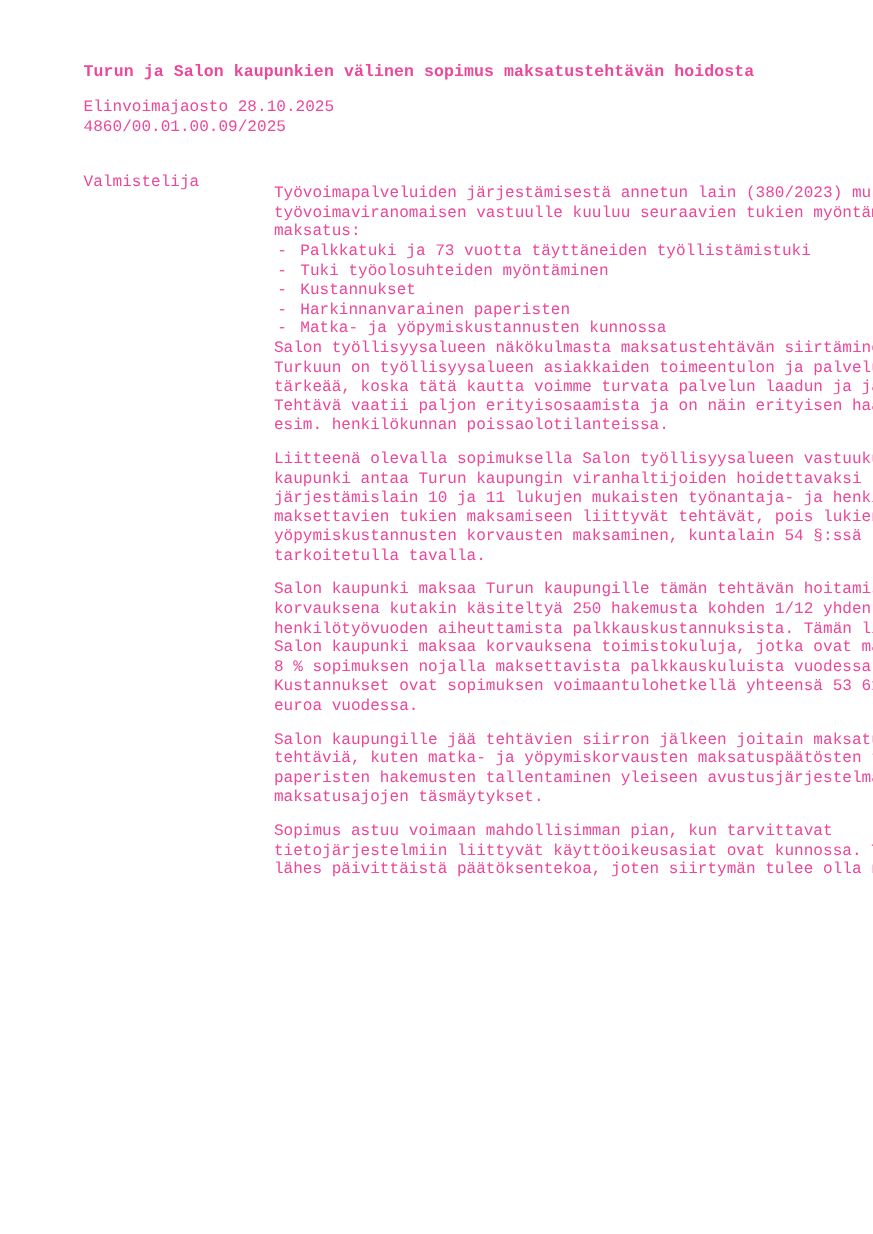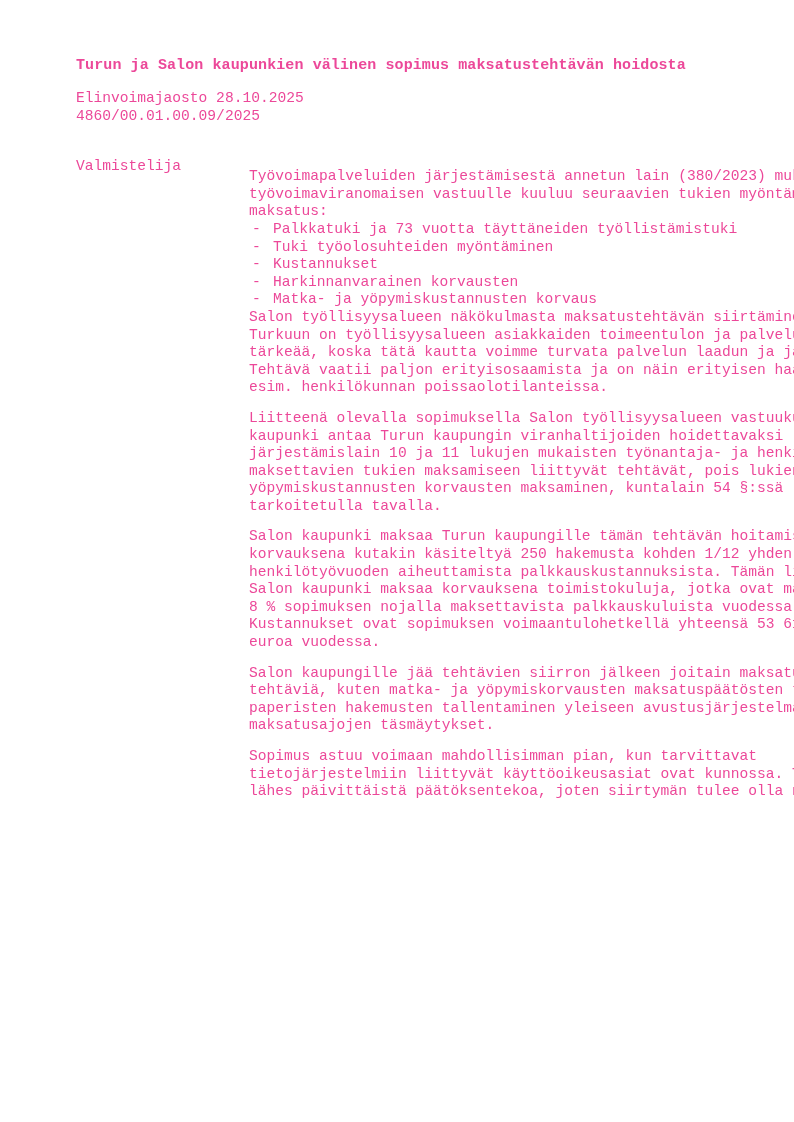--- a/index.html
+++ b/index.html
@@ -91,25 +91,25 @@
         <div class="bullet">
           <span class="bullet-dash">-</span>
           <span class="bullet-text">Tuki työolosuhteiden myöntäminen</span>
         </div>
         <div class="bullet">
           <span class="bullet-dash">-</span>
           <span class="bullet-text">Kustannukset</span>
         </div>
         <div class="bullet">
           <span class="bullet-dash">-</span>
-          <span class="bullet-text">Harkinnanvarainen korvausten</span>
+          <span class="bullet-text">Harkinnanvarainen paperisten</span>
         </div>
         <div class="bullet">
           <span class="bullet-dash">-</span>
-          <span class="bullet-text">Matka- ja yöpymiskustannusten korvaus</span>
+          <span class="bullet-text">Matka- ja yöpymiskustannusten kunnossa</span>
         </div>
       </div>
 
       <div class="para">Salon työllisyysalueen näkökulmasta maksatustehtävän siirtäminen
 Turkuun on työllisyysalueen asiakkaiden toimeentulon ja palvelun kannalta
 tärkeää, koska tätä kautta voimme turvata palvelun laadun ja jatkuvuuden.
 Tehtävä vaatii paljon erityisosaamista ja on näin erityisen haavoittuva
 esim. henkilökunnan poissaolotilanteissa.</div>
       <div class="para">Liitteenä olevalla sopimuksella Salon työllisyysalueen vastuukunta Salon
 kaupunki antaa Turun kaupungin viranhaltijoiden hoidettavaksi

